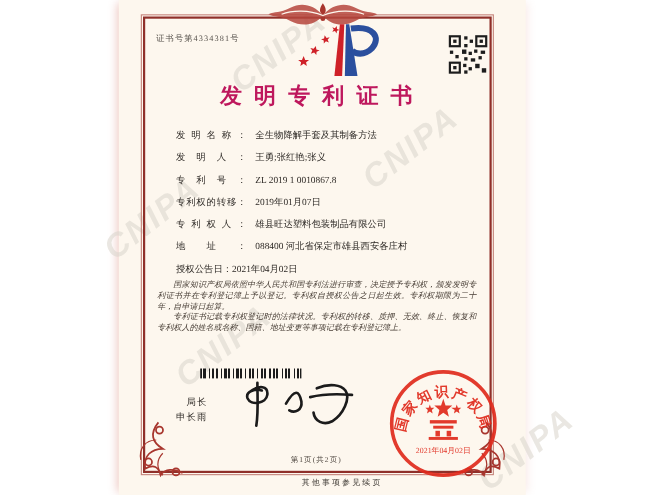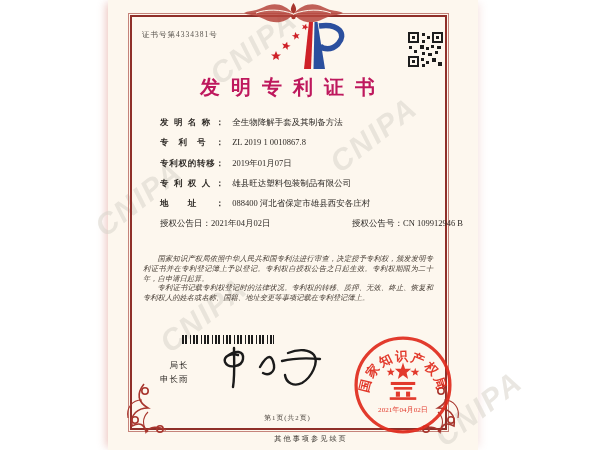--- a/index.html
+++ b/index.html
@@ -30,21 +30,21 @@
   .logo{position:absolute;left:157px;top:19px;}
   .qr{position:absolute;left:299px;top:31px;width:37px;height:37px;}
   .title{
     position:absolute;left:20px;top:74px;width:319px;text-align:center;
     font-size:20px;font-weight:bold;color:#be185d;letter-spacing:11px;text-indent:11px;
   }
   .fields{position:absolute;left:52px;top:112px;width:280px;font-size:8.5px;color:#2e2a26;}
   .frow{height:20.3px;line-height:20.3px;white-space:nowrap;}
   .flabel{
     display:inline-block;width:64px;text-align:justify;text-align-last:justify;
-    vertical-align:top;color:#2e2a26;font-weight:bold;
+    vertical-align:top;color:#2e2a26;
   }
   .fvalue{margin-left:6px;}
   .grant-pair2{position:absolute;left:192px;}
   .paras{
     position:absolute;left:35px;top:254px;width:290px;
     font-size:7.3px;line-height:9.8px;color:#4a4038;font-style:italic;text-align:justify;
   }
   .paras p{margin:0;text-indent:2em;}
   .barcode{
     position:absolute;left:74px;top:335px;width:92px;height:9px;
@@ -155,40 +155,41 @@
   </svg>
 
   <div class="title">发明专利证书</div>
 
   <div class="fields">
     <div class="frow">
       <span class="flabel">发明名称：</span>
       <span class="fvalue">全生物降解手套及其制备方法</span>
     </div>
     <div class="frow">
+      <span class="flabel">发明人：</span>
+      <span class="fvalue">王勇;张红艳;张义</span>
+    </div>
+    <div class="frow">
       <span class="flabel">专利号：</span>
       <span class="fvalue">ZL 2019 1 0010867.8</span>
     </div>
     <div class="frow">
       <span class="flabel">专利权的转移：</span>
       <span class="fvalue">2019年01月07日</span>
     </div>
     <div class="frow">
       <span class="flabel">专利权人：</span>
       <span class="fvalue">雄县旺达塑料包装制品有限公司</span>
     </div>
     <div class="frow">
       <span class="flabel">地址：</span>
       <span class="fvalue">088400 河北省保定市雄县西安各庄村</span>
     </div>
     <div class="frow" style="position:relative;">
       <span>授权公告日：</span><span>2021年04月02日</span>
-      <span class="grant-pair2">
-        <span>授权公告号：</span><span>CN 109912946 B</span>
-      </span>
     </div>
   </div>
 
   <div class="paras">
     <p>国家知识产权局依照中华人民共和国专利法进行审查，决定授予专利权，颁发发明专利证书并在专利登记簿上予以登记。专利权自授权公告之日起生效。专利权期限为二十年，自申请日起算。</p>
     <p>专利证书记载专利权登记时的法律状况。专利权的转移、质押、无效、终止、恢复和专利权人的姓名或名称、国籍、地址变更等事项记载在专利登记簿上。</p>
   </div>
 
   <div class="barcode"></div>
 

